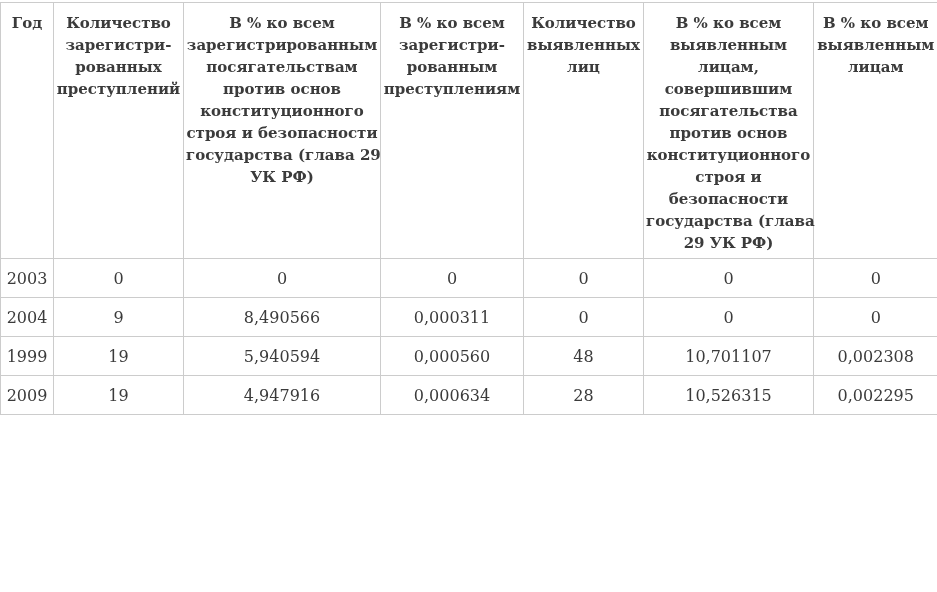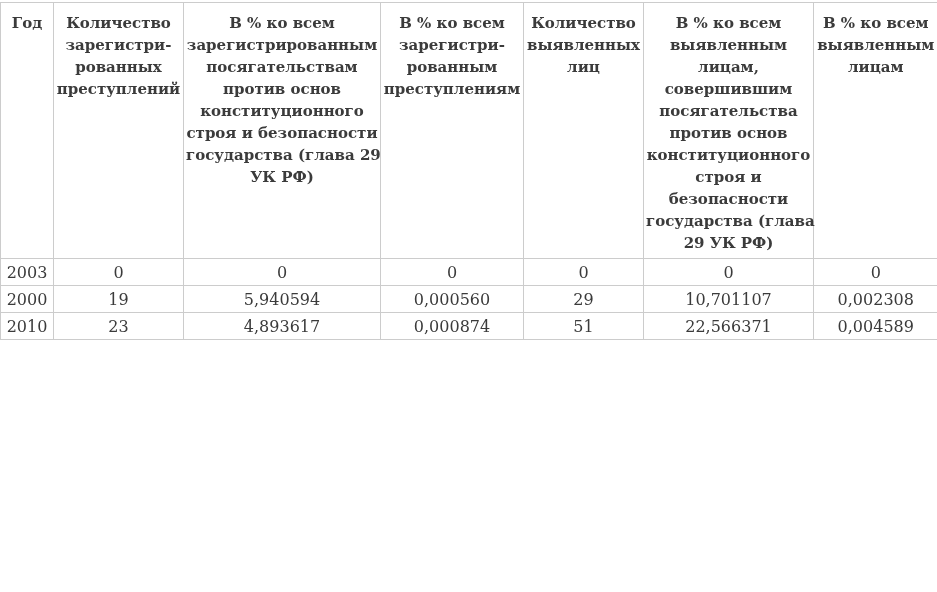--- a/index.html
+++ b/index.html
@@ -35,21 +35,21 @@
   }
   thead tr{height:256px;}
   thead th{
     vertical-align:top;
     padding:9px 2px 0 2px;
     font-weight:bold;
     font-size:15px;
     line-height:22px;
     white-space:pre;       
   }
-  tbody tr{height:27px;}
+  tbody tr{height:39px;}
   tbody td{
     vertical-align:middle;
     font-size:16px;
     padding:0 2px;
     white-space:nowrap;
   }
 </style>
 </head>
 <body>
 
@@ -105,31 +105,40 @@
     <tr>
       <td>2003</td>
       <td>0</td>
       <td>0</td>
       <td>0</td>
       <td>0</td>
       <td>0</td>
       <td>0</td>
     </tr>
     <tr>
-      <td>2000</td>
+      <td>2004</td>
+      <td>9</td>
+      <td>8,490566</td>
+      <td>0,000311</td>
+      <td>0</td>
+      <td>0</td>
+      <td>0</td>
+    </tr>
+    <tr>
+      <td>1999</td>
       <td>19</td>
       <td>5,940594</td>
       <td>0,000560</td>
-      <td>29</td>
+      <td>48</td>
       <td>10,701107</td>
       <td>0,002308</td>
     </tr>
     <tr>
-      <td>2010</td>
-      <td>23</td>
-      <td>4,893617</td>
-      <td>0,000874</td>
-      <td>51</td>
-      <td>22,566371</td>
-      <td>0,004589</td>
+      <td>2009</td>
+      <td>19</td>
+      <td>4,947916</td>
+      <td>0,000634</td>
+      <td>28</td>
+      <td>10,526315</td>
+      <td>0,002295</td>
     </tr>
   </tbody>
 </table>
 
 </body></html>

